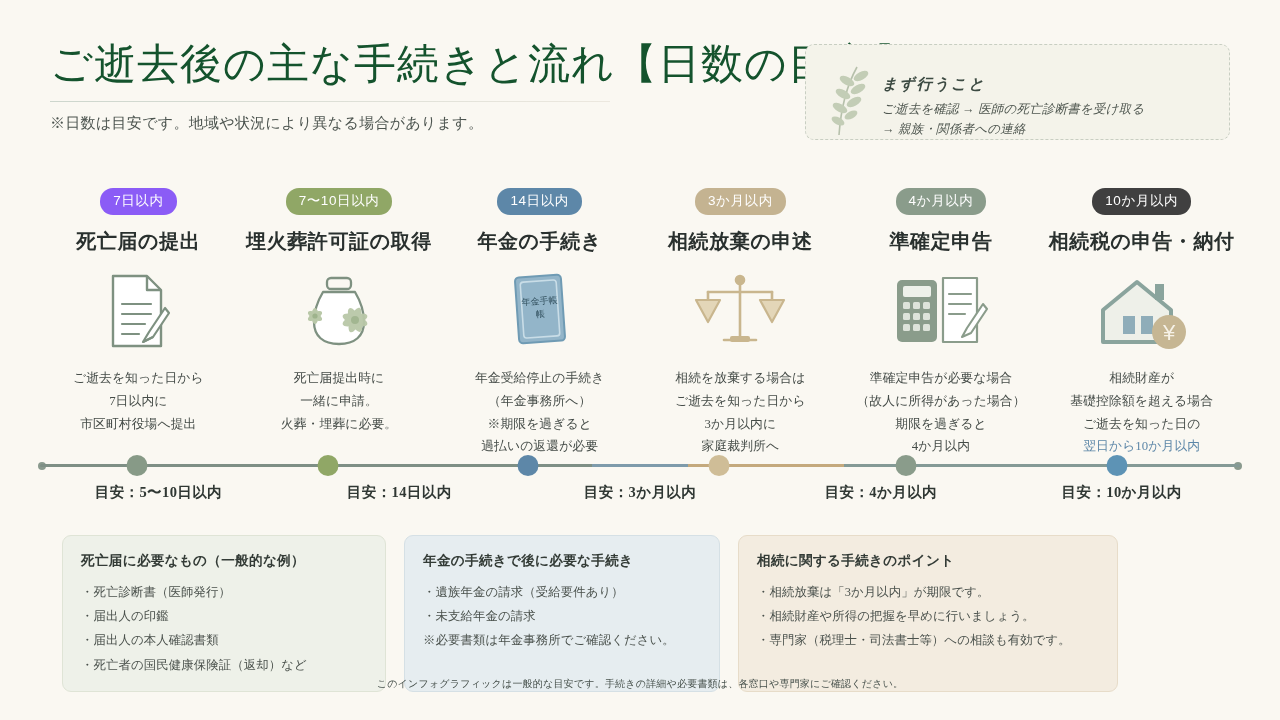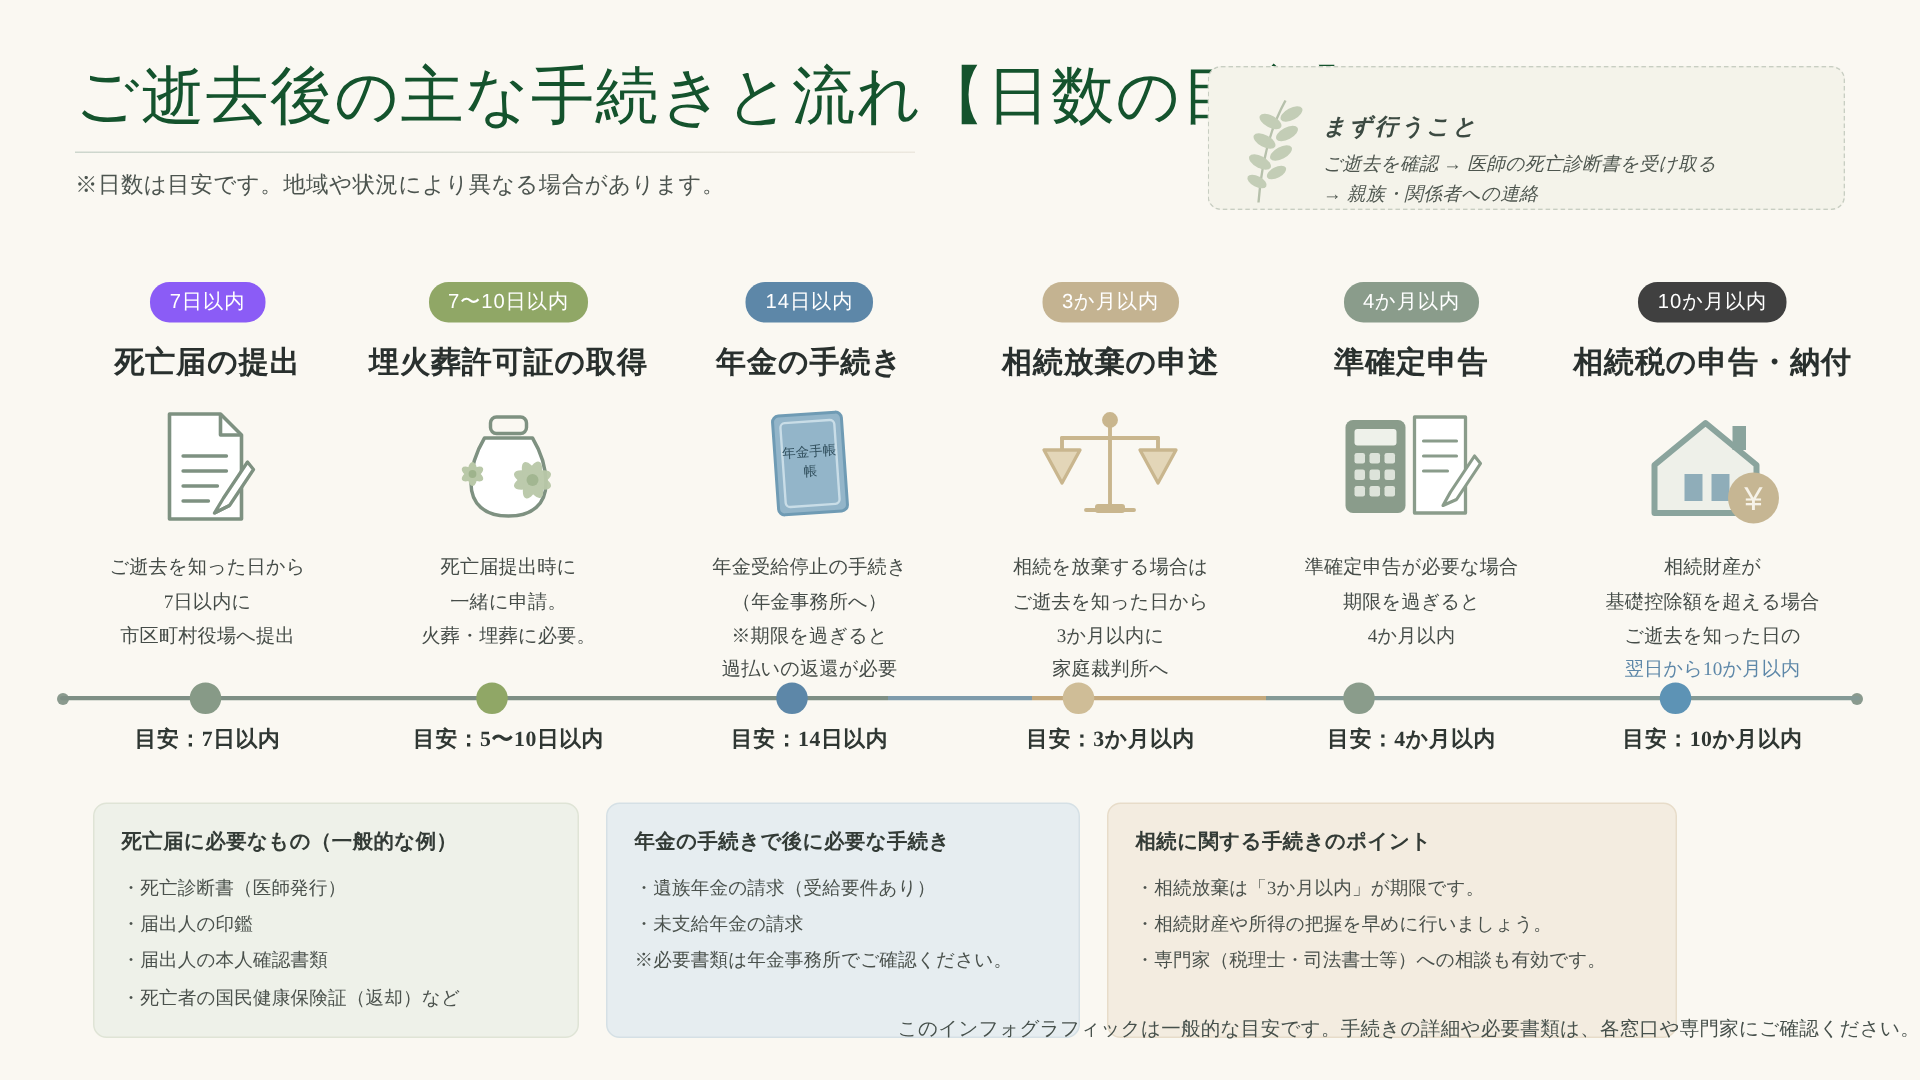--- a/index.html
+++ b/index.html
@@ -87,22 +87,22 @@
   }
   .infobox { border-radius:9px; padding:16px 18px 14px; }
   .ib-1 { width:324px; background:#eef1e9; border:1px solid #dfe4d6; }
   .ib-2 { width:316px; background:#e6edf0; border:1px solid #d5e0e5; }
   .ib-3 { width:380px; background:#f3ece0; border:1px solid #e7dcc9; }
   .ib-title { font-size:13.6px; font-weight:700; color:#333b36; margin-bottom:10px; letter-spacing:.3px; }
   .ib-item { font-size:12.4px; color:#4a514c; line-height:1.95; letter-spacing:.1px; }
 
   
   .footer {
-    position:absolute; left:0; top:677px; width:1280px; text-align:right;
-    font-size:13px; color:#46504b; letter-spacing:.2px;
+    position:absolute; left:0; top:677px; width:1280px; text-align:center;
+    font-size:10px; color:#46504b; letter-spacing:.2px;
   }
 </style>
 </head>
 <body>
 
 <div class="header">
   <div class="title">ご逝去後の主な手続きと流れ【日数の目安】</div>
   <div class="title-rule"></div>
   <div class="subtitle">※日数は目安です。地域や状況により異なる場合があります。</div>
 </div>
@@ -252,20 +252,21 @@
         <g stroke="#8a9c8b" stroke-width="2.1" stroke-linecap="round">
           <line x1="58" y1="24" x2="80" y2="24"></line>
           <line x1="58" y1="34" x2="80" y2="34"></line>
           <line x1="58" y1="44" x2="74" y2="44"></line>
         </g>
         <path d="M92 34 L76 58 l-5 9 9-4 16-24 z" fill="#ffffff" stroke="#8a9c8b" stroke-width="2.1" stroke-linejoin="round"></path>
       </svg>
     </div>
     <div class="step-desc">
       <div>準確定申告が必要な場合</div>
+      <div>（故人に所得があった場合）</div>
       <div>期限を過ぎると</div>
       <div>4か月以内</div>
     </div>
   </div>
 
   <div class="step">
     <span class="badge" style="background: #404040;">10か月以内</span>
     <div class="step-title">相続税の申告・納付</div>
     <div class="step-icon">
       <svg width="98" height="84" viewBox="0 0 98 84">
@@ -298,21 +299,20 @@
   </div>
   <div class="tl-dot" style="left:137px;background:#879a87"></div>
   <div class="tl-dot" style="left:328px;background:#90a766"></div>
   <div class="tl-dot" style="left:528px;background:#5d87a8"></div>
   <div class="tl-dot" style="left:719px;background:#cfbd97"></div>
   <div class="tl-dot" style="left:906px;background:#8a9c8b"></div>
   <div class="tl-dot" style="left:1117px;background:#5d93b5"></div>
 </div>
 
 <div class="tl-labels">
-  <div class="tl-label">目安：7日以内</div>
   <div class="tl-label">目安：5〜10日以内</div>
   <div class="tl-label">目安：14日以内</div>
   <div class="tl-label">目安：3か月以内</div>
   <div class="tl-label">目安：4か月以内</div>
   <div class="tl-label">目安：10か月以内</div>
 </div>
 
 <div class="infoboxes">
 
   <div class="infobox ib-1">

